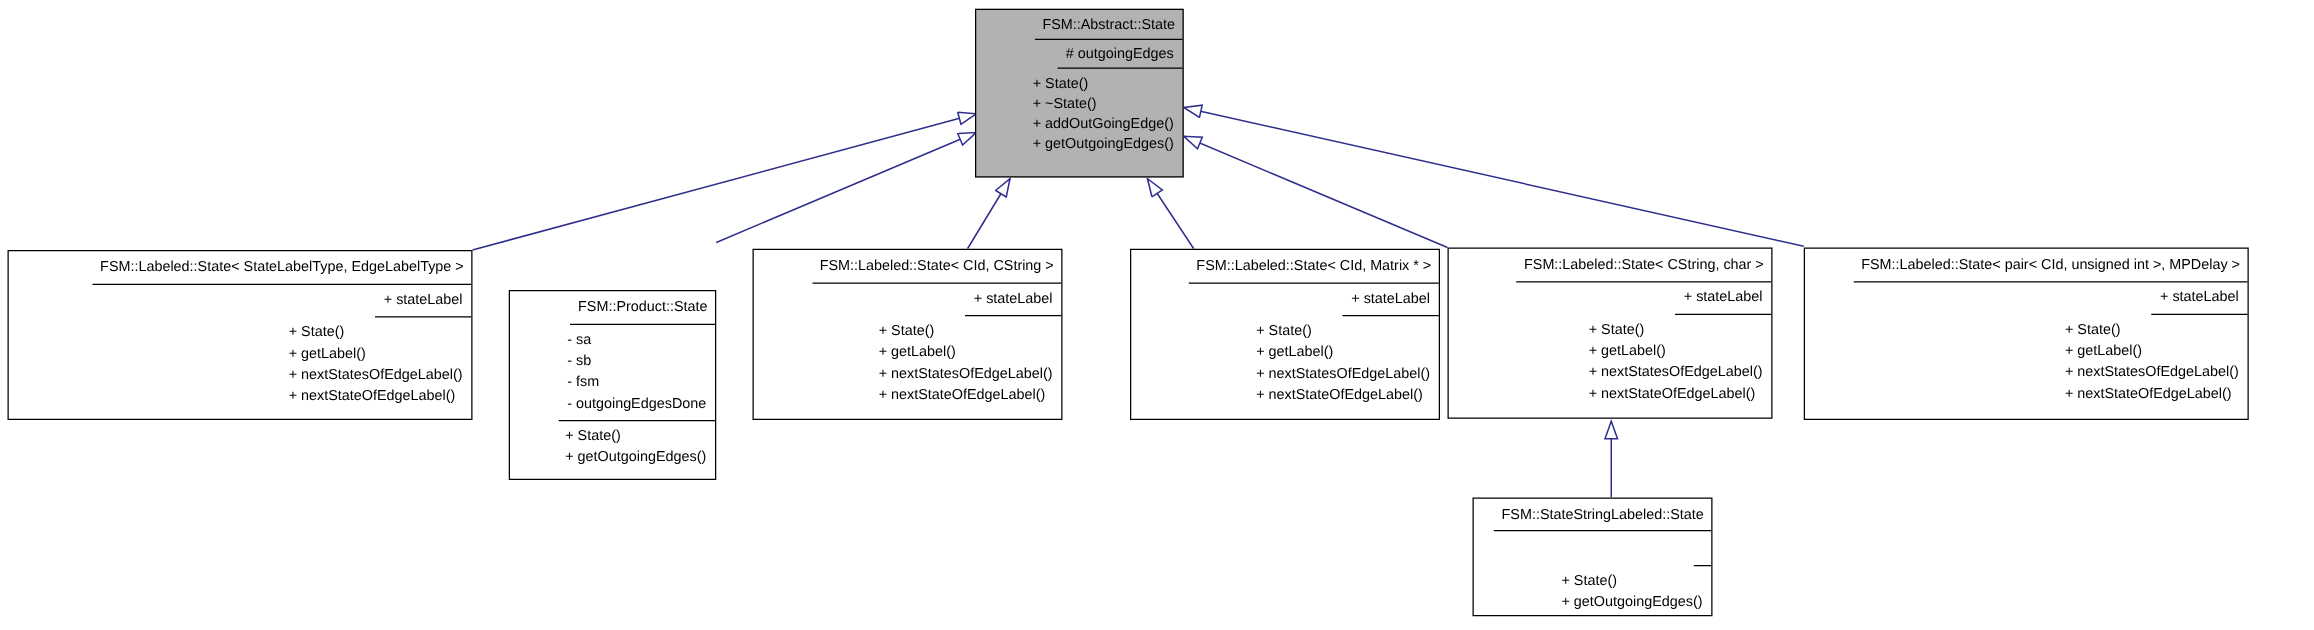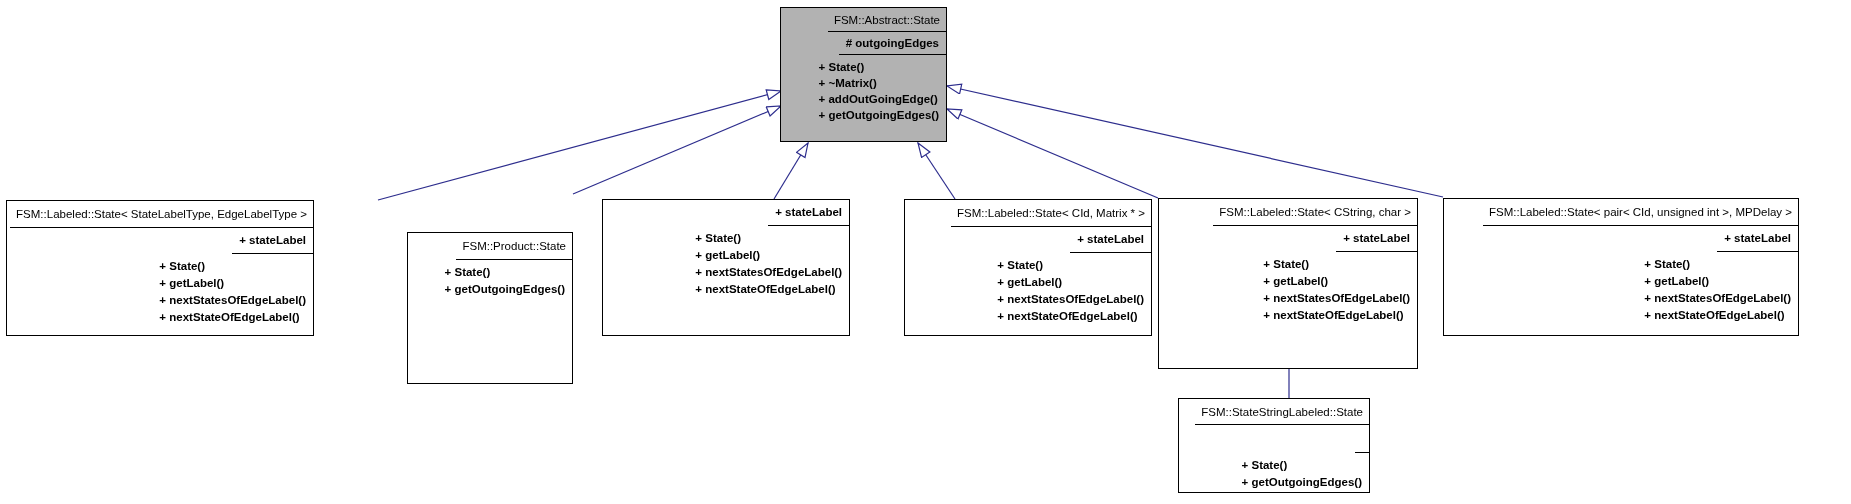--- a/index.html
+++ b/index.html
@@ -51,33 +51,32 @@
     box-sizing: border-box;
   }
   .sec-methods {
     flex: 1 1 auto;
     padding: 4px 7px;
     box-sizing: border-box;
   }
   .m-line {
     line-height: 17px;
     white-space: nowrap;
-    font-weight: bold;
   }
   
   .box-abstract   { left: 780px;  top: 7px;   width: 167px; height: 135px; }
   .box-abstract .sec-title { height: 24px; }
   .box-abstract .sec-attrs { padding: 3px 7px; }
   .box-abstract .m-line { line-height: 16px; }
   
-  .box-generic    { left: 6px;    top: 200px; width: 308px; height: 136px; }
+  .box-generic    { left: 6px;    top: 200px; width: 372px; height: 136px; }
   .box-product    { left: 407px;  top: 192px; width: 166px; height: 152px; margin-top: 40px; }
   .box-cidcstr    { left: 602px;  top: 199px; width: 248px; height: 137px; }
   .box-cidmatrix  { left: 873px;  top: 199px; width: 248px; height: 137px; margin-left: 31px; }
-  .box-cstrchar   { left: 1158px; top: 198px; width: 260px; height: 171px; }
+  .box-cstrchar   { left: 1158px; top: 198px; width: 260px; height: 137px; }
   .box-pair       { left: 1443px; top: 198px; width: 356px; height: 138px; }
   
   .box-statestr   { left: 1178px; top: 398px; width: 192px; height: 95px; }
   .box-statestr .sec-title { height: 26px; }
   .box-statestr .sec-attrs { min-height: 28px; }
 </style>
 </head>
 <body>
 
 <div id="canvas" style="background: rgb(255, 255, 255);">
@@ -97,48 +96,55 @@
     <line class="arrow-line" x1="1289" y1="398" x2="1289" y2="337" stroke="#2d2d8d" stroke-width="1.2" marker-end="url(#inherit-head)"></line>
   </svg>
 
   <div class="uml-box box-abstract" style="background: rgb(178, 178, 178);">
     <div class="sec-title">FSM::Abstract::State</div>
     <div class="sec-attrs">
       <div class="m-line"># outgoingEdges</div>
     </div>
     <div class="sec-methods">
       <div class="m-line">+ State()</div>
-      <div class="m-line">+ ~Matrix()</div>
+      <div class="m-line">+ ~State()</div>
       <div class="m-line">+ addOutGoingEdge()</div>
       <div class="m-line">+ getOutgoingEdges()</div>
     </div>
   </div>
 
   <div class="uml-box box-generic">
     <div class="sec-title">FSM::Labeled::State&lt; StateLabelType, EdgeLabelType &gt;</div>
     <div class="sec-attrs">
       <div class="m-line">+ stateLabel</div>
     </div>
     <div class="sec-methods">
       <div class="m-line">+ State()</div>
       <div class="m-line">+ getLabel()</div>
       <div class="m-line">+ nextStatesOfEdgeLabel()</div>
       <div class="m-line">+ nextStateOfEdgeLabel()</div>
     </div>
   </div>
 
   <div class="uml-box box-product">
     <div class="sec-title">FSM::Product::State</div>
+    <div class="sec-attrs">
+      <div class="m-line">- sa</div>
+      <div class="m-line">- sb</div>
+      <div class="m-line">- fsm</div>
+      <div class="m-line">- outgoingEdgesDone</div>
+    </div>
     <div class="sec-methods">
       <div class="m-line">+ State()</div>
       <div class="m-line">+ getOutgoingEdges()</div>
     </div>
   </div>
 
   <div class="uml-box box-cidcstr">
+    <div class="sec-title">FSM::Labeled::State&lt; CId, CString &gt;</div>
     <div class="sec-attrs">
       <div class="m-line">+ stateLabel</div>
     </div>
     <div class="sec-methods">
       <div class="m-line">+ State()</div>
       <div class="m-line">+ getLabel()</div>
       <div class="m-line">+ nextStatesOfEdgeLabel()</div>
       <div class="m-line">+ nextStateOfEdgeLabel()</div>
     </div>
   </div>

